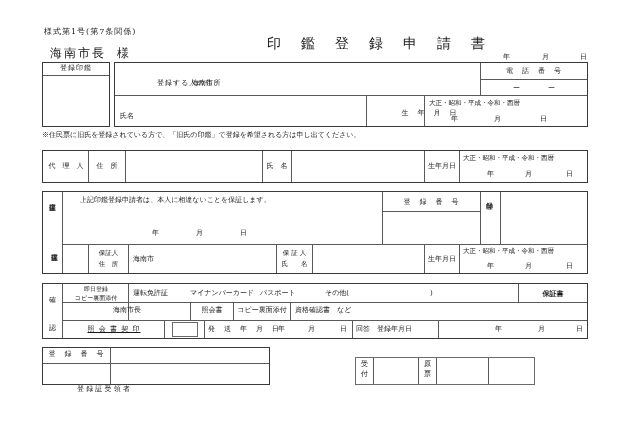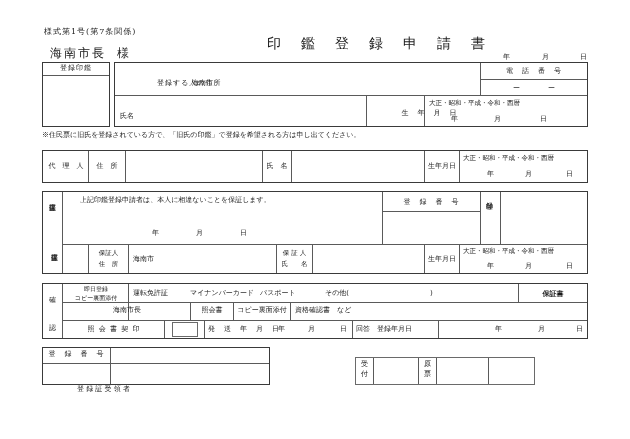--- a/index.html
+++ b/index.html
@@ -190,21 +190,21 @@
   <div class="t f7 ctr" style="left:64px; top:307px; width:126px;">海南市長</div>
   <div class="t f7 ctr" style="left:191px; top:307px; width:42px;">照会書</div>
   <div class="t f7 ctr" style="left:234px; top:307px; width:56px;">コピー裏面添付</div>
   <div class="t f7" style="left:295px; top:307px;">資格確認書　など</div>
 
   <div class="vl-thin" style="left:164px; top:320px; height:18px;"></div>
   <div class="vl-thin" style="left:204px; top:320px; height:18px;"></div>
   <div class="vl-thin" style="left:352px; top:320px; height:18px;"></div>
   <div class="vl-thin" style="left:438px; top:320px; height:18px;"></div>
 
-  <div class="t f7 sp1 ctr" style="left:64px; top:326px; width:100px;">照 会 書 契 印</div>
+  <div class="t f7 sp1 ctr" style="left:64px; top:326px; width:100px;text-decoration:underline;">照 会 書 契 印</div>
   <div class="box-thin" style="left:172px; top:322px; width:26px; height:15px;"></div>
 
   <div class="t f7 sp1" style="left:208px; top:326px;">発　送　年　月　日</div>
   <div class="t f7" style="left:278px; top:326px;">年</div>
   <div class="t f7" style="left:308px; top:326px;">月</div>
   <div class="t f7" style="left:340px; top:326px;">日</div>
 
   <div class="t f7" style="left:356px; top:326px;">回答　登録年月日</div>
   <div class="t f7" style="left:495px; top:326px;">年</div>
   <div class="t f7" style="left:538px; top:326px;">月</div>

